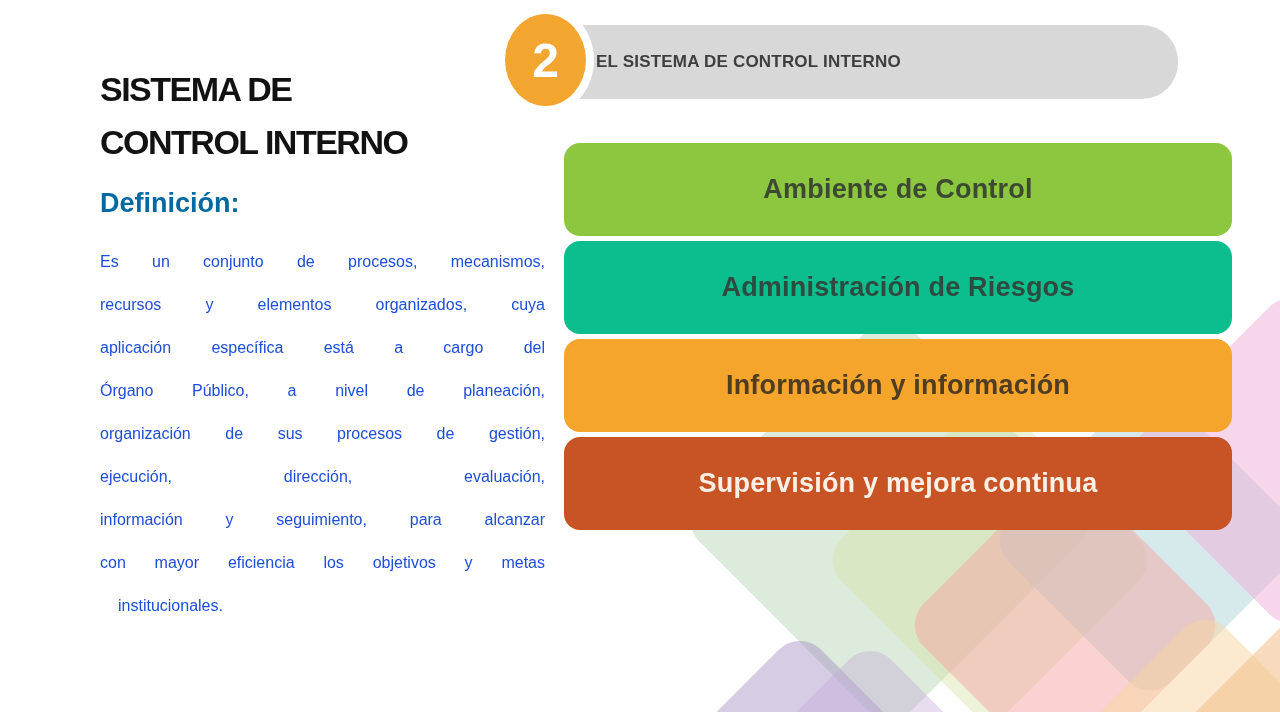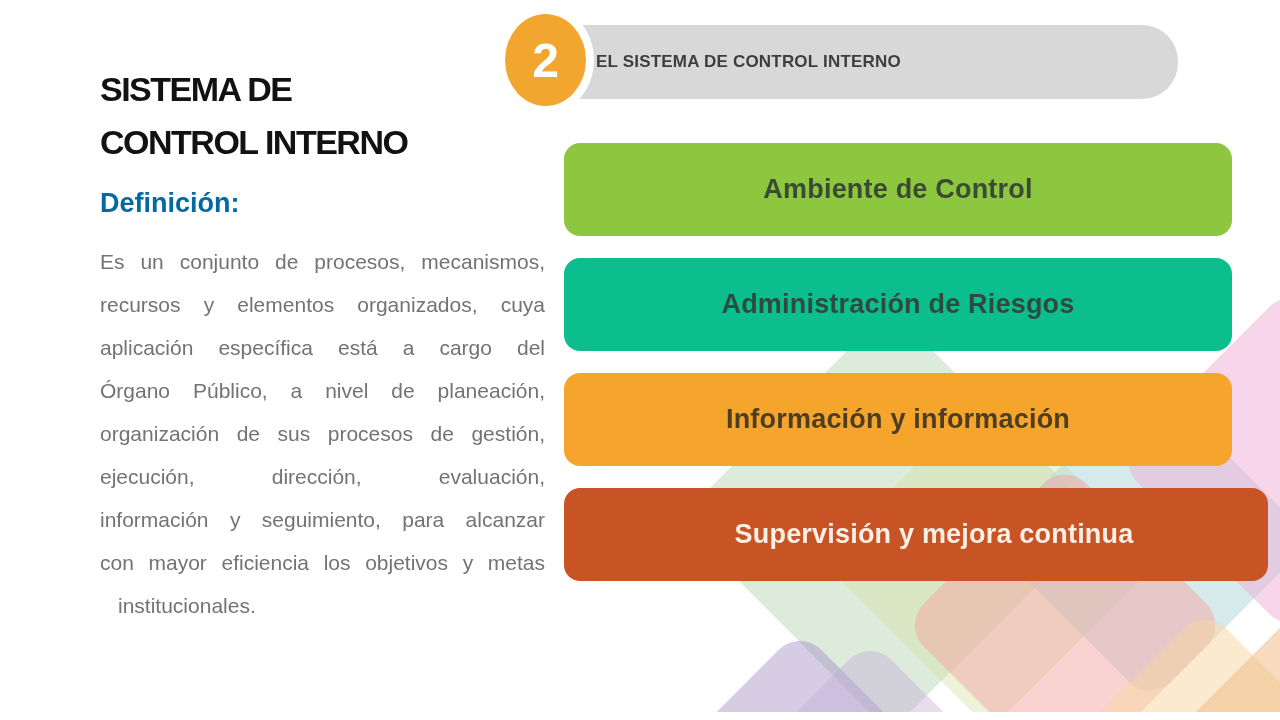--- a/index.html
+++ b/index.html
@@ -63,23 +63,23 @@
     font-size: 27px;
     font-weight: bold;
     color: #0369a1;
     z-index: 3;
   }
   .definition-paragraph {
     position: absolute;
     left: 100px;
     top: 240px;
     width: 445px;
-    font-size: 21px;
+    font-size: 16px;
     line-height: 43px;
-    color: #737373;
+    color: #1d4ed8;
     z-index: 3;
   }
   .definition-paragraph .pline {
     text-align: justify;
     text-align-last: justify;
     white-space: nowrap;
   }
   .definition-paragraph .pline.last {
     text-align-last: left;
     margin-left: 18px;
@@ -122,21 +122,21 @@
   .bars {
     position: absolute;
     left: 564px;
     top: 143px;
     width: 668px;
     z-index: 2;
   }
   .bar {
     width: 668px;
     height: 93px;
-    margin-bottom: 22px;
+    margin-bottom: 5px;
     border-radius: 16px;
     display: flex;
     align-items: center;
     justify-content: center;
     font-size: 27px;
     font-weight: bold;
     letter-spacing: 0.2px;
   }
 </style>
 </head>
@@ -185,18 +185,18 @@
   <div class="bars">
     <div class="bar" style="background: rgb(141, 198, 63); color: rgb(60, 74, 51);">
       <span>Ambiente de Control</span>
     </div>
     <div class="bar" style="background: rgb(12, 190, 141); color: rgb(46, 75, 65);">
       <span>Administración de Riesgos</span>
     </div>
     <div class="bar" style="background: rgb(245, 165, 43); color: rgb(78, 61, 34);">
       <span>Información y información</span>
     </div>
-    <div class="bar" style="background: rgb(200, 84, 38); color: rgb(252, 239, 230); padding-left: 36px;">
+    <div class="bar" style="background: rgb(200, 84, 38); color: rgb(252, 239, 230);">
       <span>Supervisión y mejora continua</span>
     </div>
   </div>
 
 </div>
 
 </body></html>

